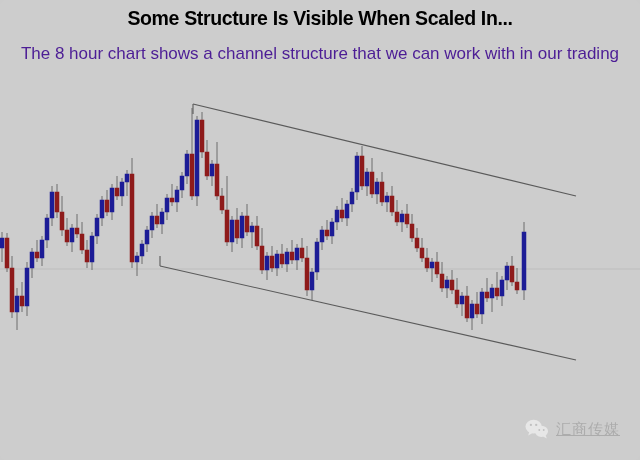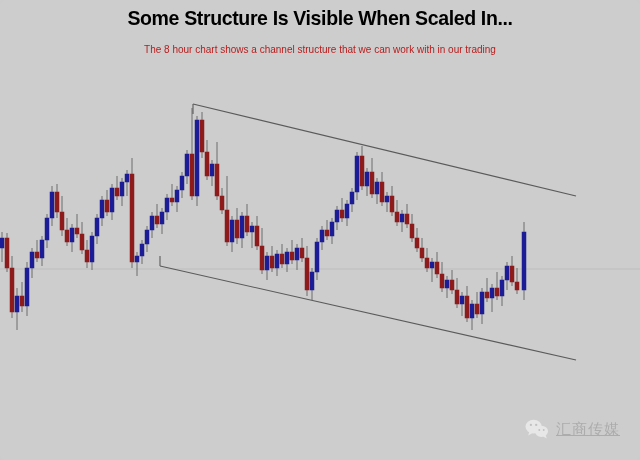--- a/index.html
+++ b/index.html
@@ -31,22 +31,22 @@
     transform-origin: center top;
     white-space: nowrap;
   }
   #subtitle {
     position: absolute;
     left: 0;
     top: 44px;
     width: 640px;
     text-align: center;
     font-family: "Liberation Sans", sans-serif;
-    font-size: 10px;
-    color: #b91c1c;
+    font-size: 17px;
+    color: #4c1d95;
     white-space: nowrap;
   }
   #chart-area {
     position: absolute;
     left: 0;
     top: 72px;
     width: 640px;
     height: 330px;
   }
   #chart-svg {

